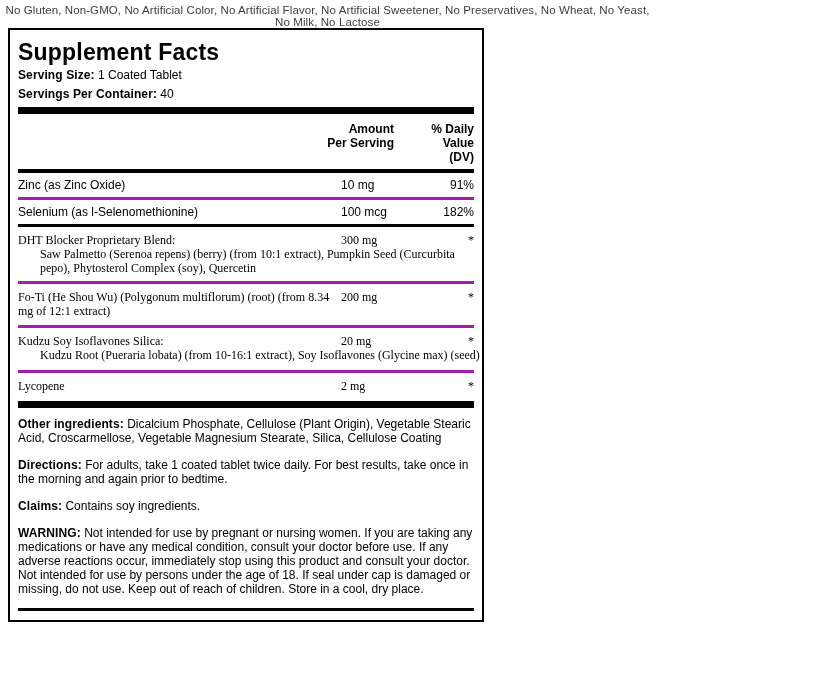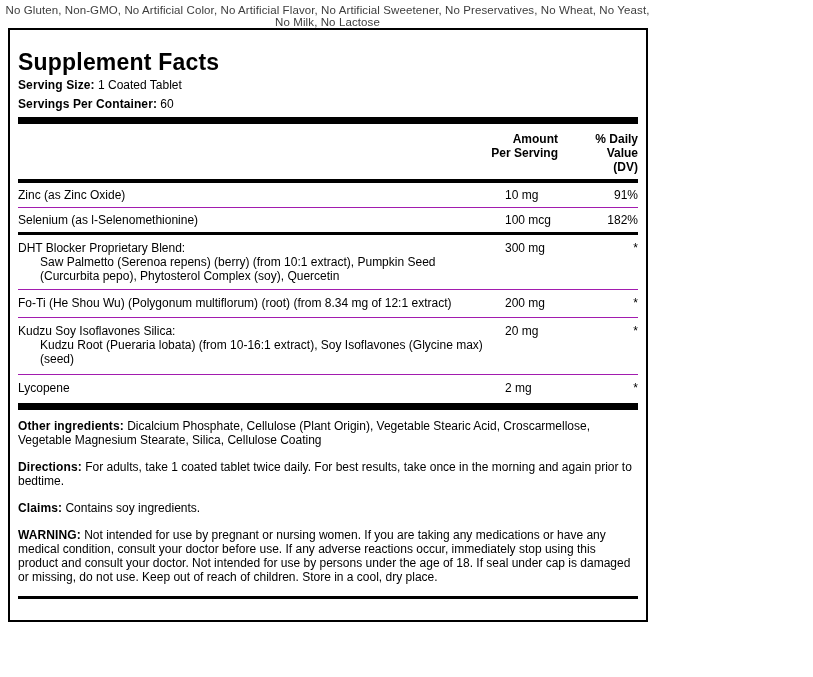--- a/index.html
+++ b/index.html
@@ -15,24 +15,24 @@
     width: 655px;
     text-align: center;
     font-size: 11.5px;
     color: #3d3d3d;
     padding-top: 4px;
     letter-spacing: 0.1px;
   }
   .panel {
     position: absolute;
     left: 8px; top: 28px;
-    width: 640px; height: 594px;
+    width: 476px; height: 594px;
     border: 2px solid #000;
     background: #fff;
-    padding: 14px 8px;
+    padding: 4px 8px;
     overflow: hidden;
   }
   .panel-title {
     font-size: 23px;
     font-weight: bold;
     margin-top: 5px;
     letter-spacing: 0.2px;
   }
   .serving-line {
     font-size: 12px;
@@ -66,24 +66,24 @@
   }
   .row .ing { flex: 1 1 auto; padding-right: 6px; }
   .row .amt { width: 80px; text-align: left; white-space: nowrap; flex: 0 0 auto; }
   .row .dv  { width: 53px; text-align: right; white-space: nowrap; flex: 0 0 auto; }
   .row-sub {
     padding-left: 22px;
     width: 468px;
     line-height: 14px;
     margin-top: 0px;
   }
-  .hr1 { border-bottom: 1px solid #a21caf; }
+  .hr1 { border-bottom: 3px solid #a21caf; }
   .hr3 { border-bottom: 3px solid #000; }
   .pt5 { padding-top: 5px; } .pb5 { padding-bottom: 5px; }
-  .pt6 { padding-top: 6px; } .pb6 { padding-bottom: 6px; }
+  .pt6 { padding-top: 6px; font-family: Liberation Serif, serif; } .pb6 { padding-bottom: 6px; }
   .pb7 { padding-bottom: 7px; } .pb8 { padding-bottom: 8px; }
 
   .para {
     font-size: 12px;
     line-height: 14px;
   }
   .para b { letter-spacing: 0.1px; }
   .mt9  { margin-top: 9px; }
   .mt12 { margin-top: 12px; }
   .mt13 { margin-top: 13px; }
@@ -101,21 +101,21 @@
 <div class="panel">
 
   <div class="panel-title">Supplement Facts</div>
 
   <div class="serving-line">
     <b>Serving Size:</b>
     <span>1 Coated Tablet</span>
   </div>
   <div class="serving-line">
     <b>Servings Per Container:</b>
-    <span>60</span>
+    <span>40</span>
   </div>
 
   <div class="bar bar-thick bar-top-margin"></div>
 
   <div class="table-header">
     <div class="th-amount">
       <div>Amount</div>
       <div>Per Serving</div>
     </div>
     <div class="th-dv">

